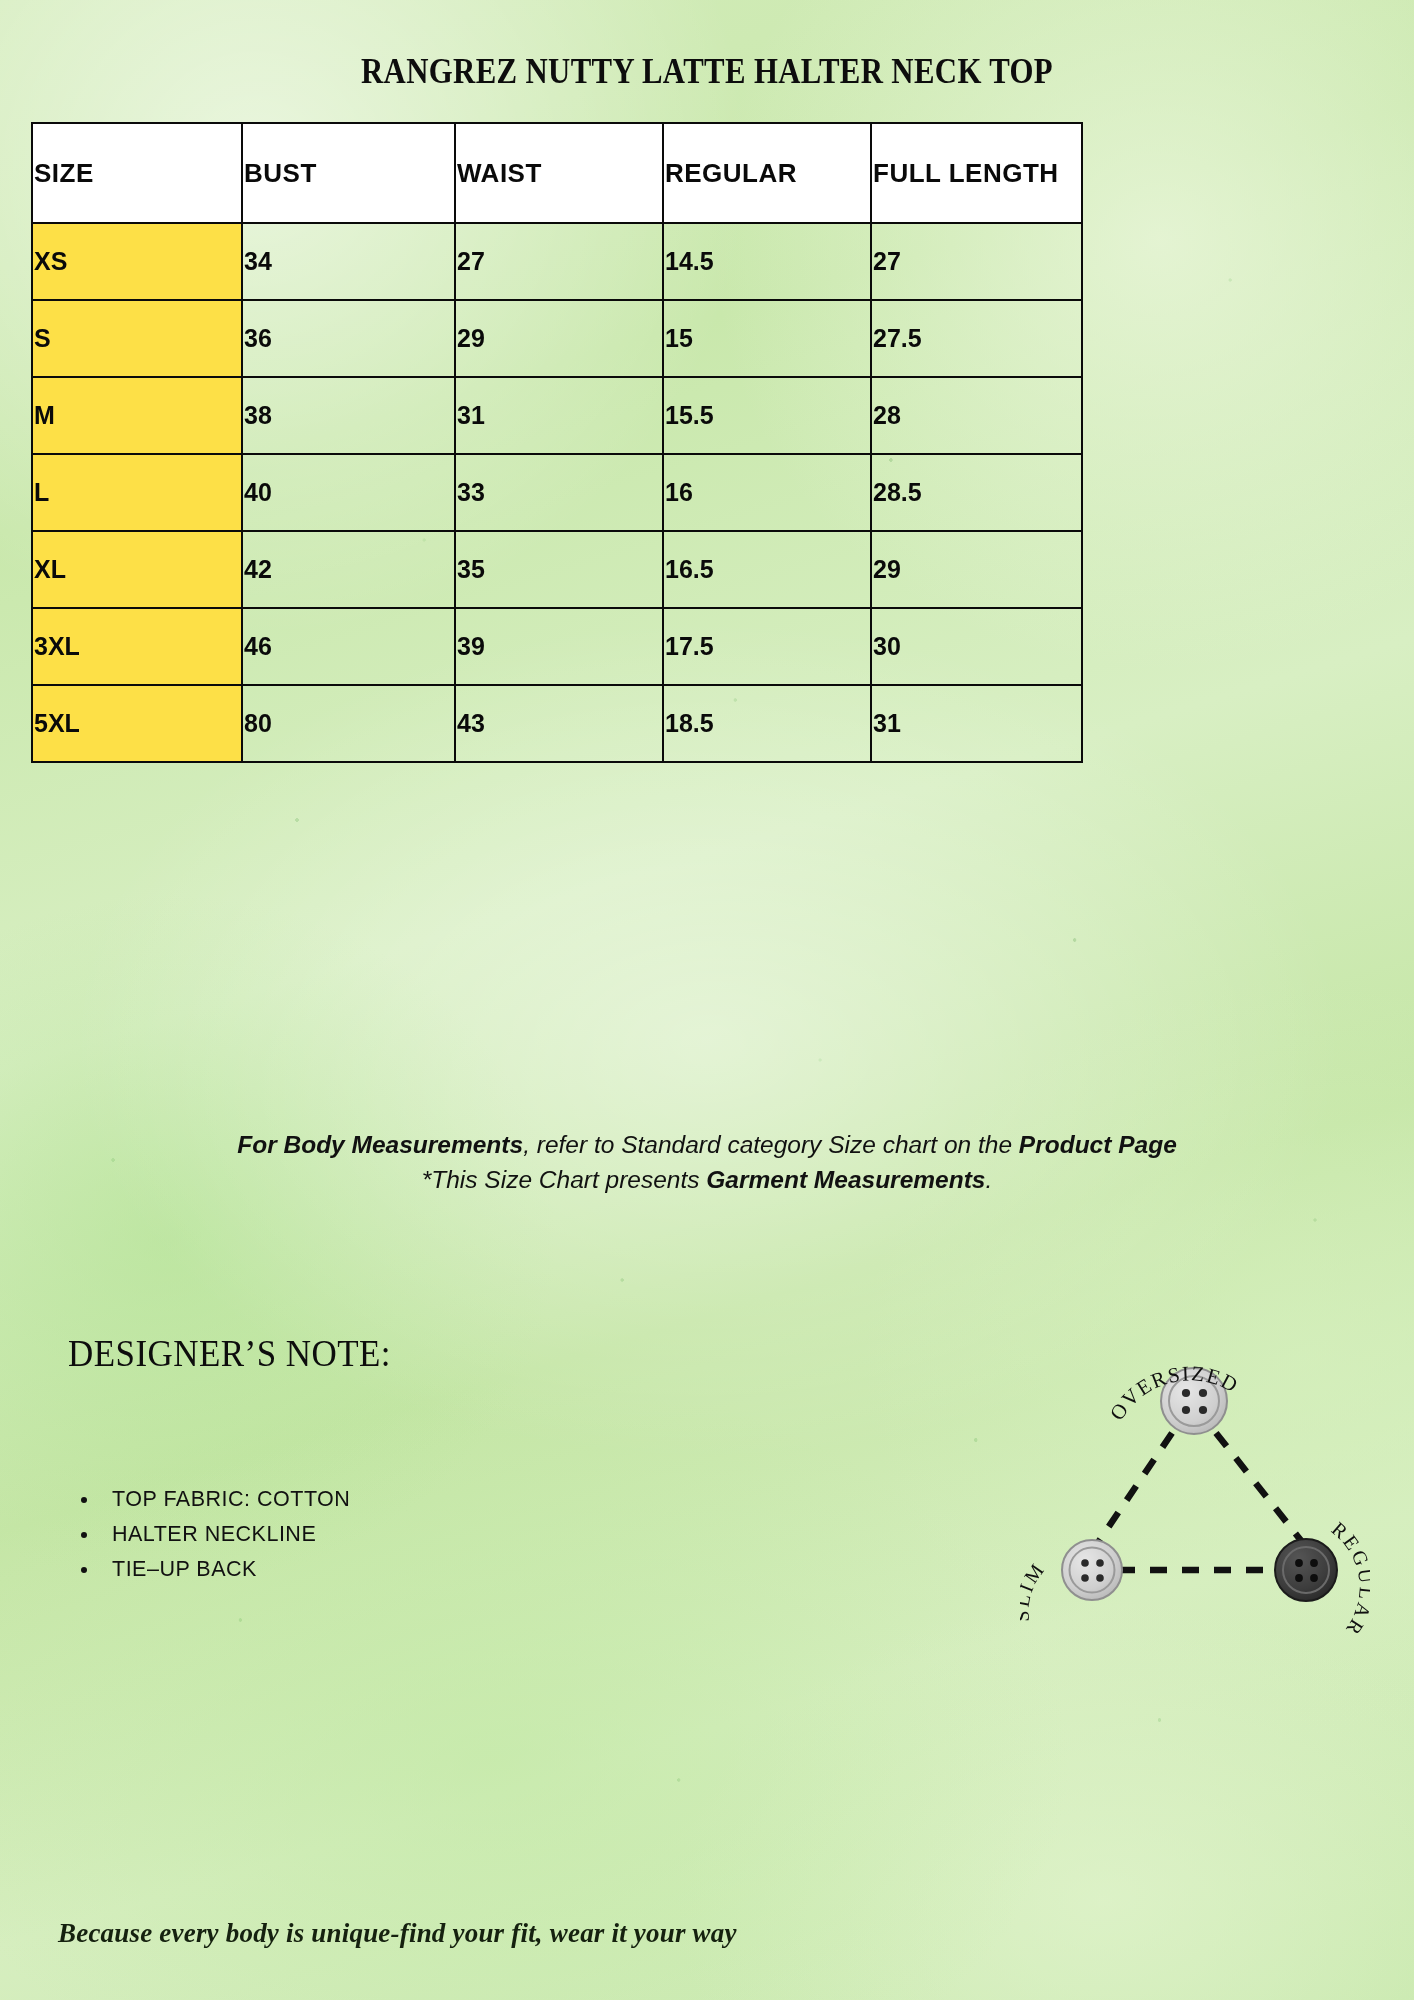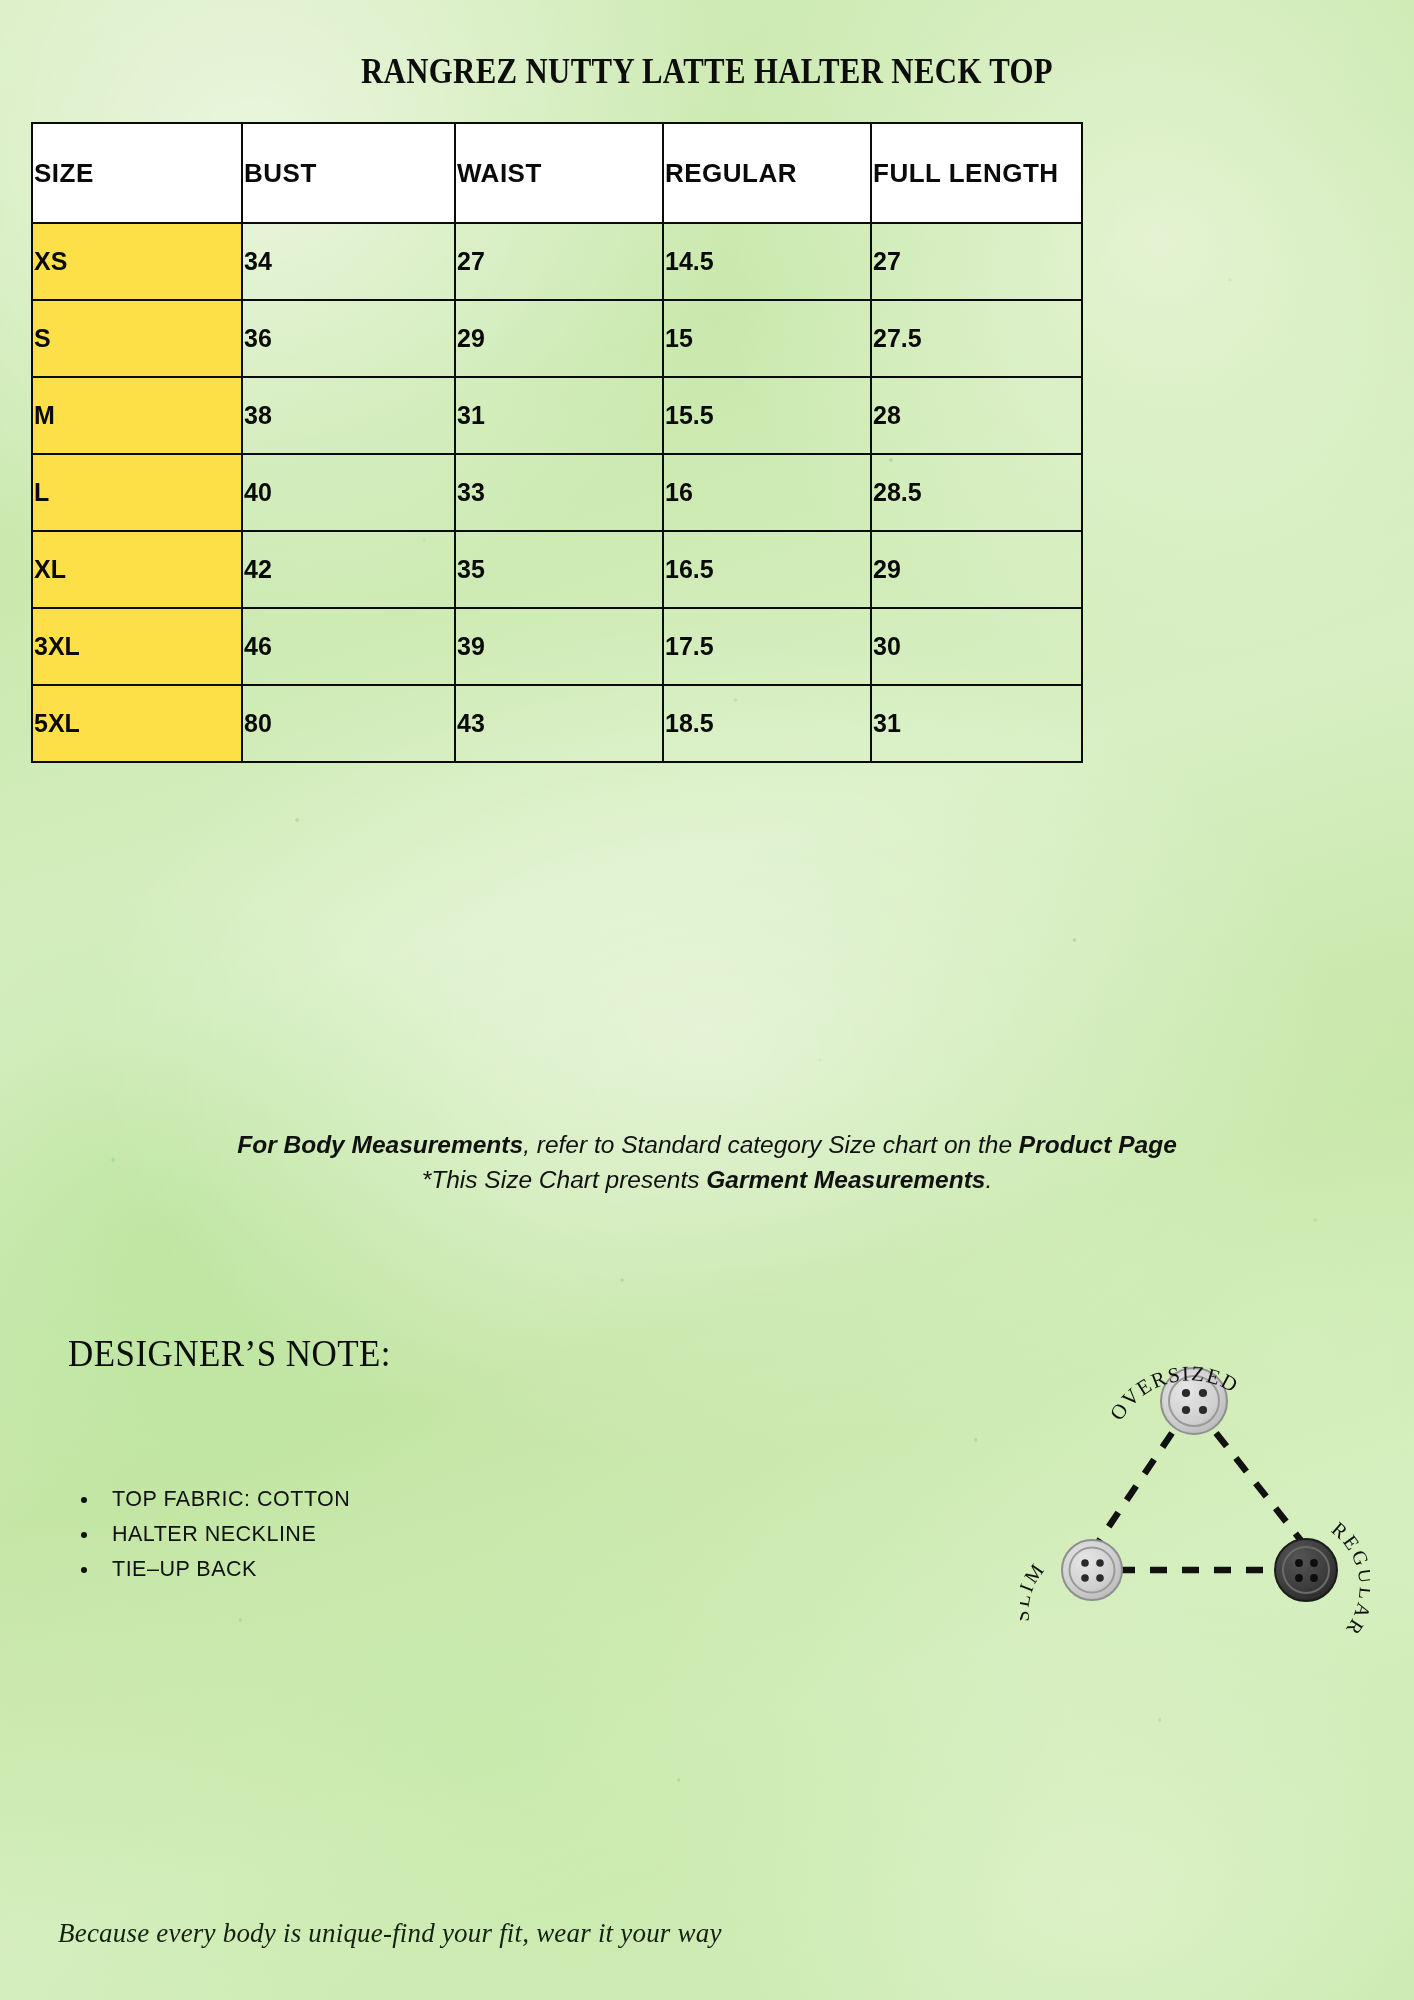--- a/index.html
+++ b/index.html
@@ -154,20 +154,21 @@
   
   .tagline {
     position: absolute;
     left: 58px;
     top: 1918px;
     font-family: "Liberation Serif", "DejaVu Serif", serif;
     font-style: italic;
     font-size: 27px;
     color: #15210f;
     letter-spacing: .2px;
+    font-weight: bold;
   }
 </style>
 </head>
 <body>
 
 <div id="bg">
   <div id="bg-speck"></div>
 </div>
 
 <div id="page">

